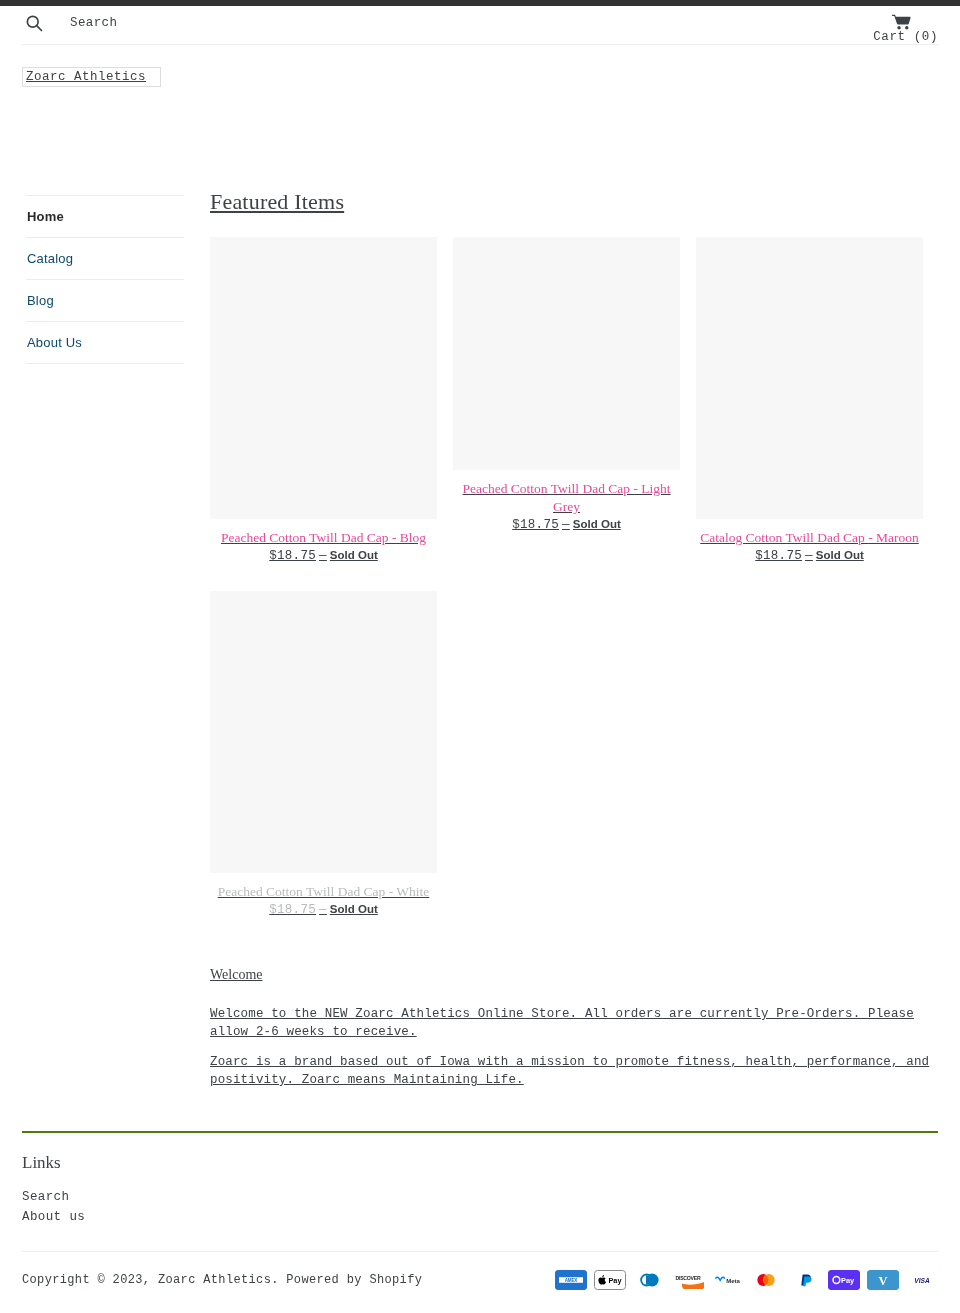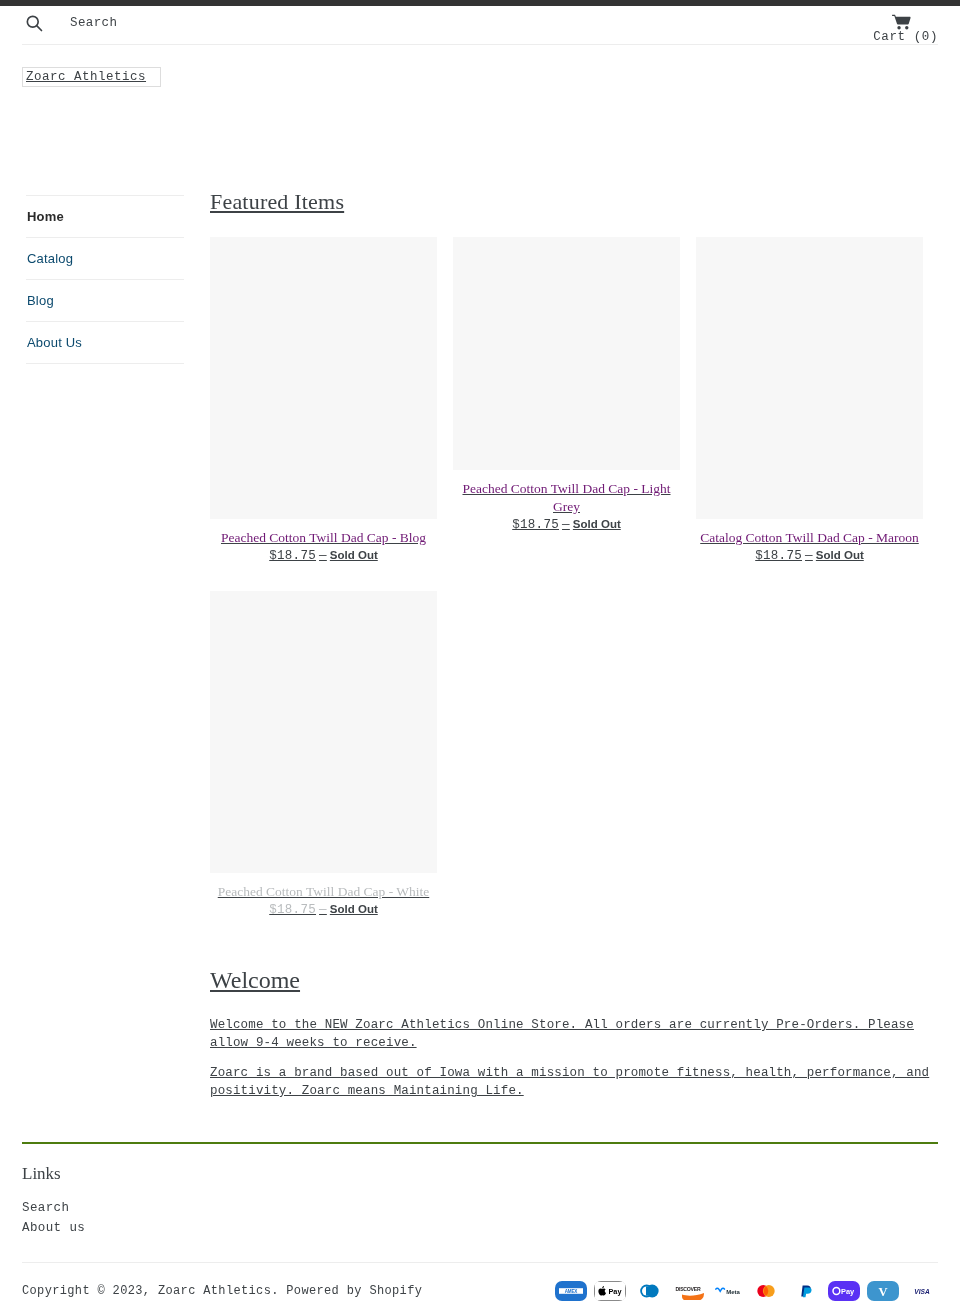--- a/index.html
+++ b/index.html
@@ -143,21 +143,21 @@
     height: 282px;
     background: #f7f7f7;
   }
   .card-img.short { height: 233px; }
   .card-title {
     font-family: "Liberation Serif", "DejaVu Serif", serif;
     font-size: 13.5px;
     text-align: center;
     margin-top: 10px;
     line-height: 18px;
-    color: #701a75;
+    color: #ec4899;
   }
   .card.faded .card-title { color: #b9bcbe; }
   .card-price {
     text-align: center;
     font-size: 12.5px;
     margin-top: 2px;
     letter-spacing: 0.3px;
     color: #3d4246;
   }
   .card.faded .card-price { color: #b9bcbe; }
@@ -168,21 +168,21 @@
     color: #3d4246;
     letter-spacing: 0;
   }
   .dash { padding: 0 3px; }
   
   .welcome {
     margin-top: 22px;
   }
   .welcome h2 {
     font-family: "Liberation Serif", "DejaVu Serif", serif;
-    font-size: 24px;
+    font-size: 14px;
     font-weight: normal;
     margin: 0 0 22px 0;
     color: #3d4246;
   }
   .welcome p {
     font-size: 12.5px;
     line-height: 18px;
     letter-spacing: 0.15px;
     margin: 0 0 12px 0;
     color: #3d4246;
@@ -229,21 +229,21 @@
     display: flex;
     align-items: center;
     gap: 7px;
     list-style: none;
     margin: 0;
     padding: 0;
   }
   .pay {
     width: 32px;
     height: 20px;
-    border-radius: 7px;
+    border-radius: 2px;
     display: flex;
     align-items: center;
     justify-content: center;
     overflow: hidden;
     background: #fff;
   }
   .pay svg { display: block; }
 </style>
 </head>
 <body>
@@ -329,21 +329,21 @@
         <div class="card-title">Peached Cotton Twill Dad Cap - White</div>
         <div class="card-price">
           <span>$18.75</span><span class="dash">—</span><span class="sold">Sold Out</span>
         </div>
       </a>
 
     </div>
 
     <div class="welcome">
       <h2>Welcome</h2>
-      <p>Welcome to the NEW Zoarc Athletics Online Store. All orders are currently Pre-Orders. Please allow 9-4 weeks to receive.</p>
+      <p>Welcome to the NEW Zoarc Athletics Online Store. All orders are currently Pre-Orders. Please allow 2-6 weeks to receive.</p>
       <p>Zoarc is a brand based out of Iowa with a mission to promote fitness, health, performance, and positivity. Zoarc means Maintaining Life.</p>
     </div>
   </div>
 </div>
 
 <div class="footer">
   <h3>Links</h3>
   <ul class="footer-links">
     <li>
       <a href="#">Search</a>

